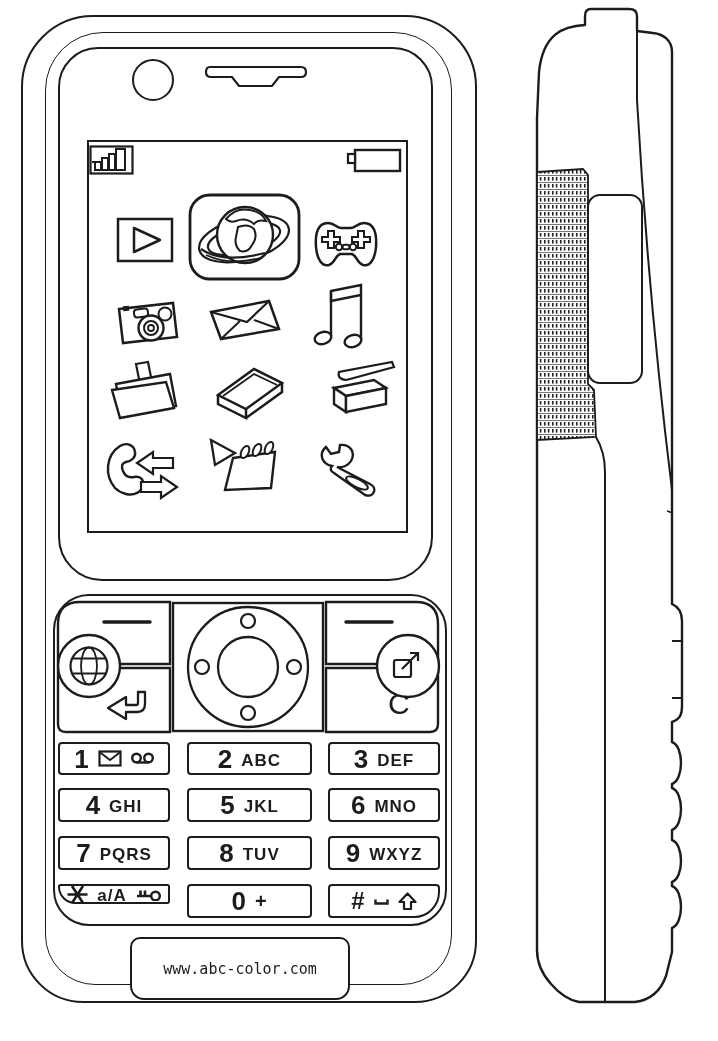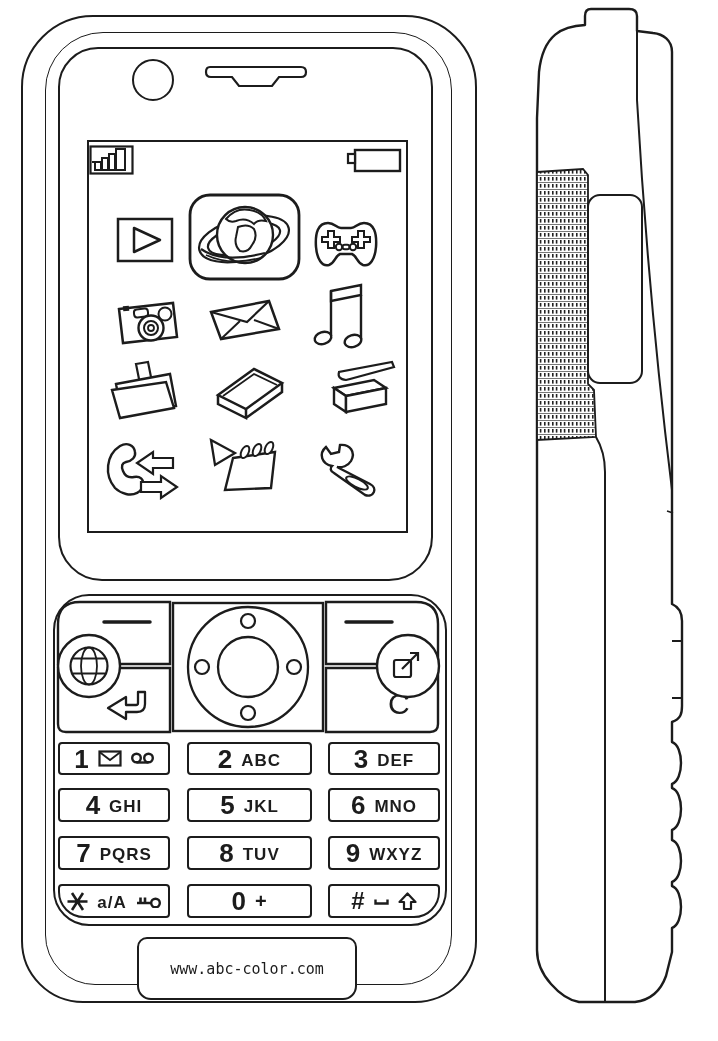--- a/index.html
+++ b/index.html
@@ -227,21 +227,21 @@
   </div>
   <div class="abs num-key" style="left:187px;top:836px;width:125px;height:34px;">
     <span class="digit">8</span>
     <span class="letters">TUV</span>
   </div>
   <div class="abs num-key" style="left:328px;top:836px;width:112px;height:34px;">
     <span class="digit">9</span>
     <span class="letters">WXYZ</span>
   </div>
 
-  <div class="abs num-key key-star" style="left:58px;top:884px;width:112px;height:34px;">
+  <div class="abs num-key key-star" style="left:58px;top:884px;width:112px;height:20px;">
     <svg class="k-icon" width="21" height="21" viewBox="0 0 21 21">
       <path class="ln-n" stroke-width="2.6" d="M0.5 10.5 H20.5 M5 2 L16 19 M16 2 L5 19"></path>
     </svg>
     <span class="letters">a/A</span>
     <svg class="k-icon" width="25" height="13" viewBox="0 0 25 13">
       <path class="ln-n" stroke-width="2.6" d="M1 8 H15 M4.5 8 V2.5 M9 8 V2.5"></path>
       <circle class="ln" stroke-width="2.4" cx="19.5" cy="8" r="4.3"></circle>
     </svg>
   </div>
   <div class="abs num-key" style="left:187px;top:884px;width:125px;height:34px;">
@@ -251,21 +251,21 @@
   <div class="abs num-key key-hash" style="left:328px;top:884px;width:112px;height:34px;">
     <span class="digit" style="font-size:24px;">#</span>
     <svg class="k-icon" width="15" height="9" viewBox="0 0 15 9">
       <path class="ln-n" stroke-width="2.4" d="M1.5 2.5 V6.5 H13.5 V2.5"></path>
     </svg>
     <svg class="k-icon" width="19" height="19" viewBox="0 0 19 19">
       <path class="ln" stroke-width="2.2" stroke-linejoin="round" d="M9.5 1.5 L17.5 10 H13 V17 H6 V10 H1.5 Z"></path>
     </svg>
   </div>
 
-  <div class="abs plaque" style="left:137px;top:937px;width:220px;height:63px;z-index:5;">
+  <div class="abs plaque" style="left:130px;top:937px;width:220px;height:63px;z-index:5;">
     <span>www.abc-color.com</span>
   </div>
 
   <svg class="abs" style="left:495px;top:0px;" width="223" height="1041" viewBox="0 0 223 1041">
     <defs>
       <pattern id="hatch" width="8" height="7" patternUnits="userSpaceOnUse">
         <rect width="8" height="7" fill="#ffffff"></rect>
         <path d="M0 0.5 H8" stroke="#555" stroke-width="0.8"></path>
         <rect x="1" y="2" width="1.6" height="3.6" fill="#222"></rect>
         <rect x="4.8" y="2" width="1.6" height="3.6" fill="#222"></rect>

